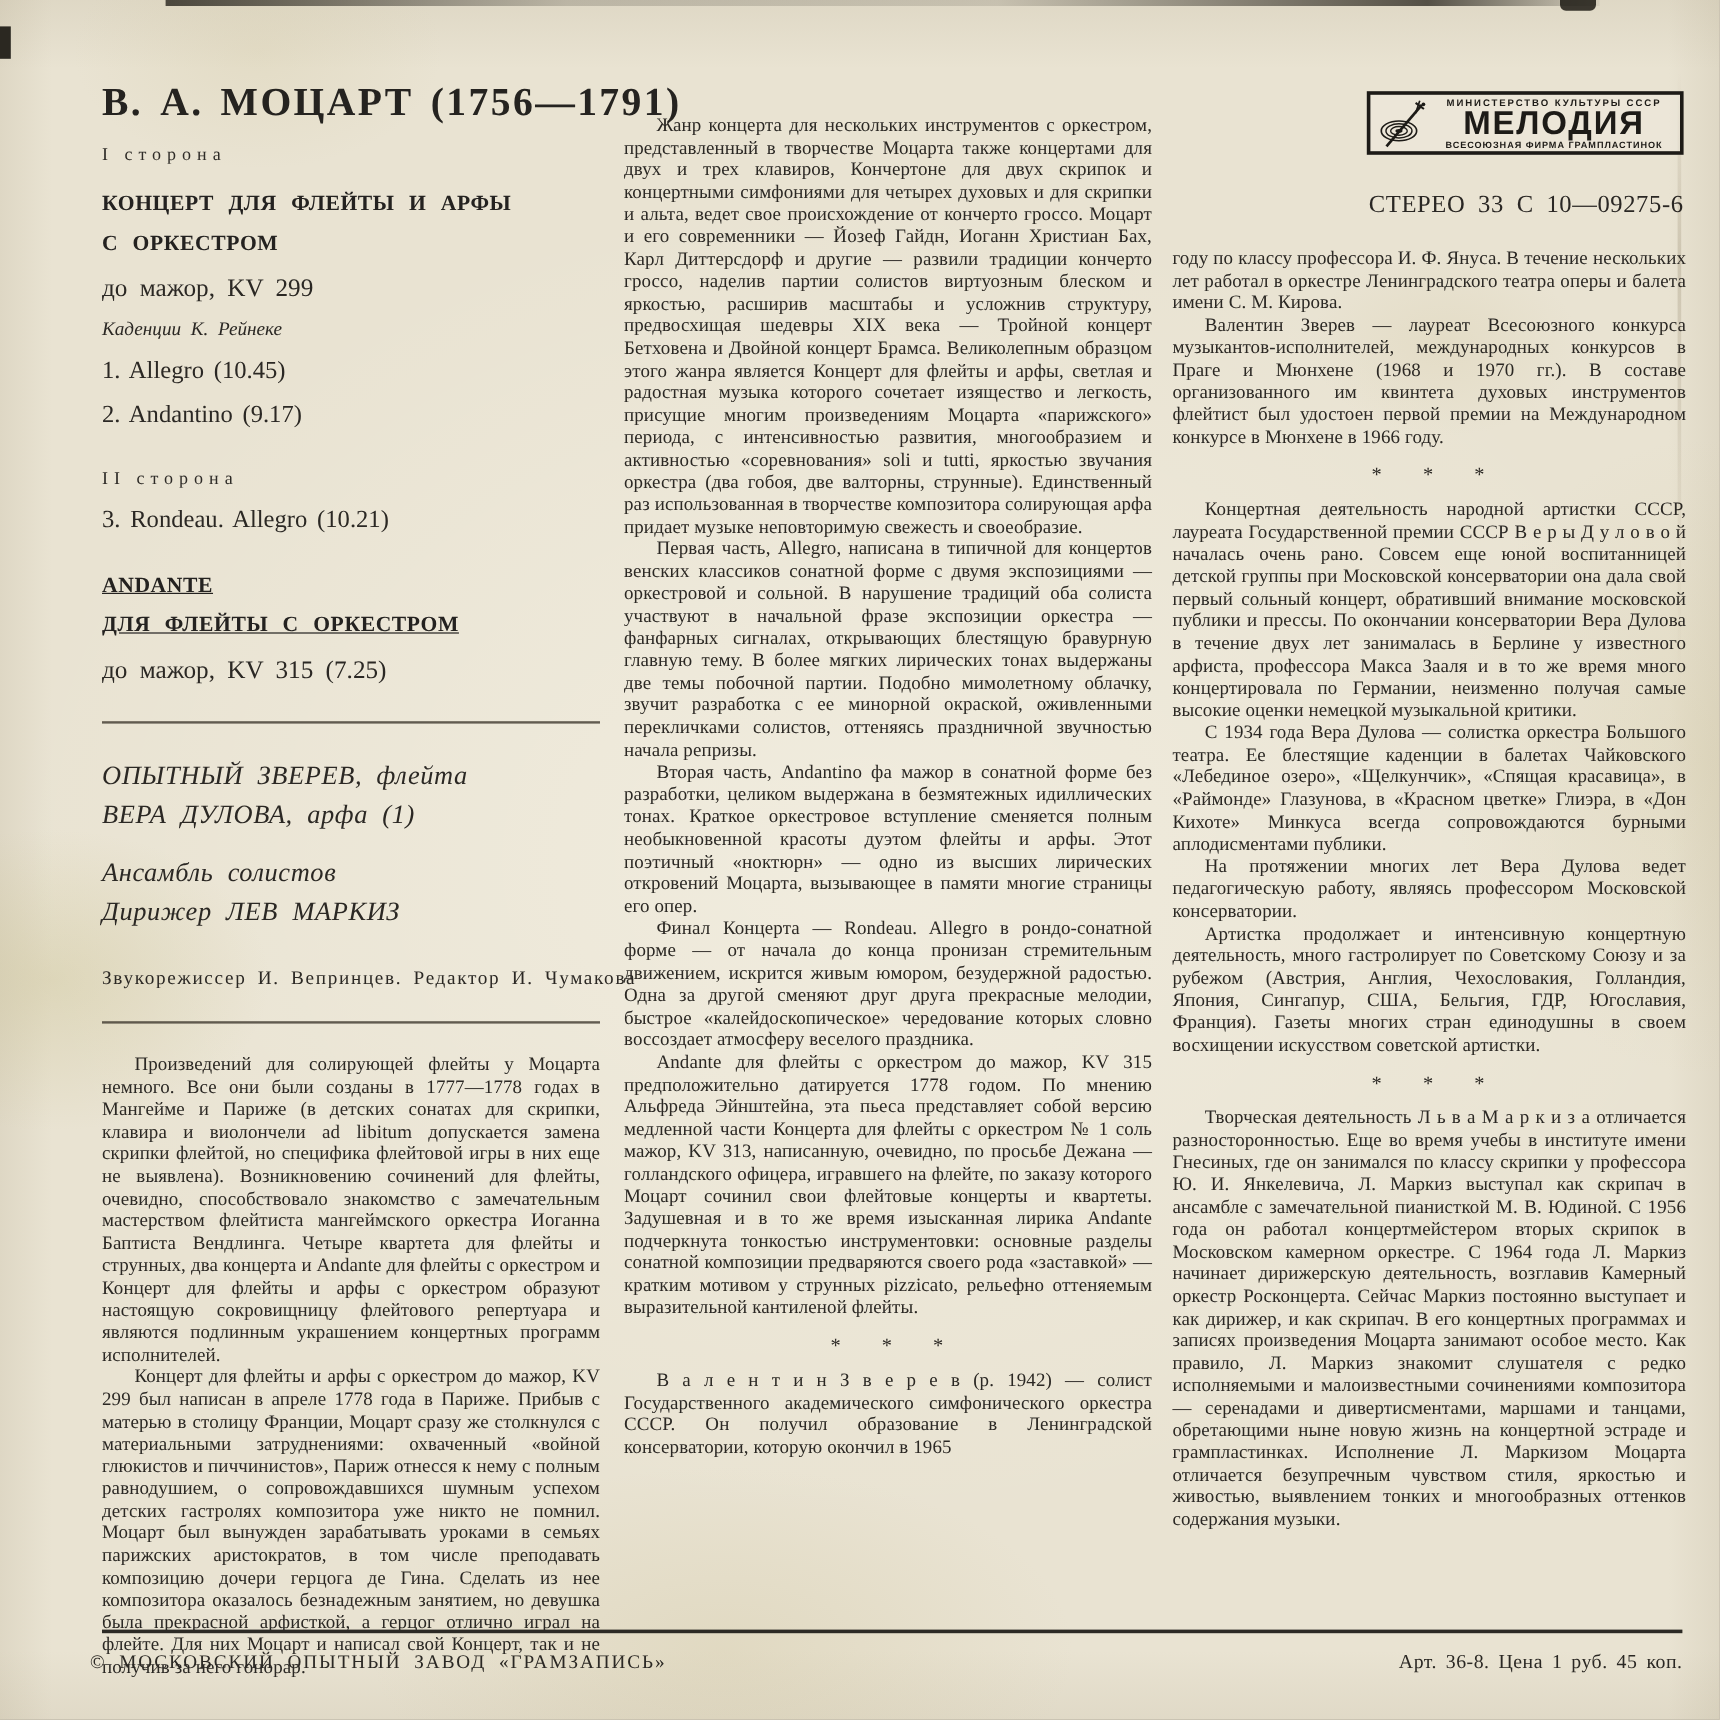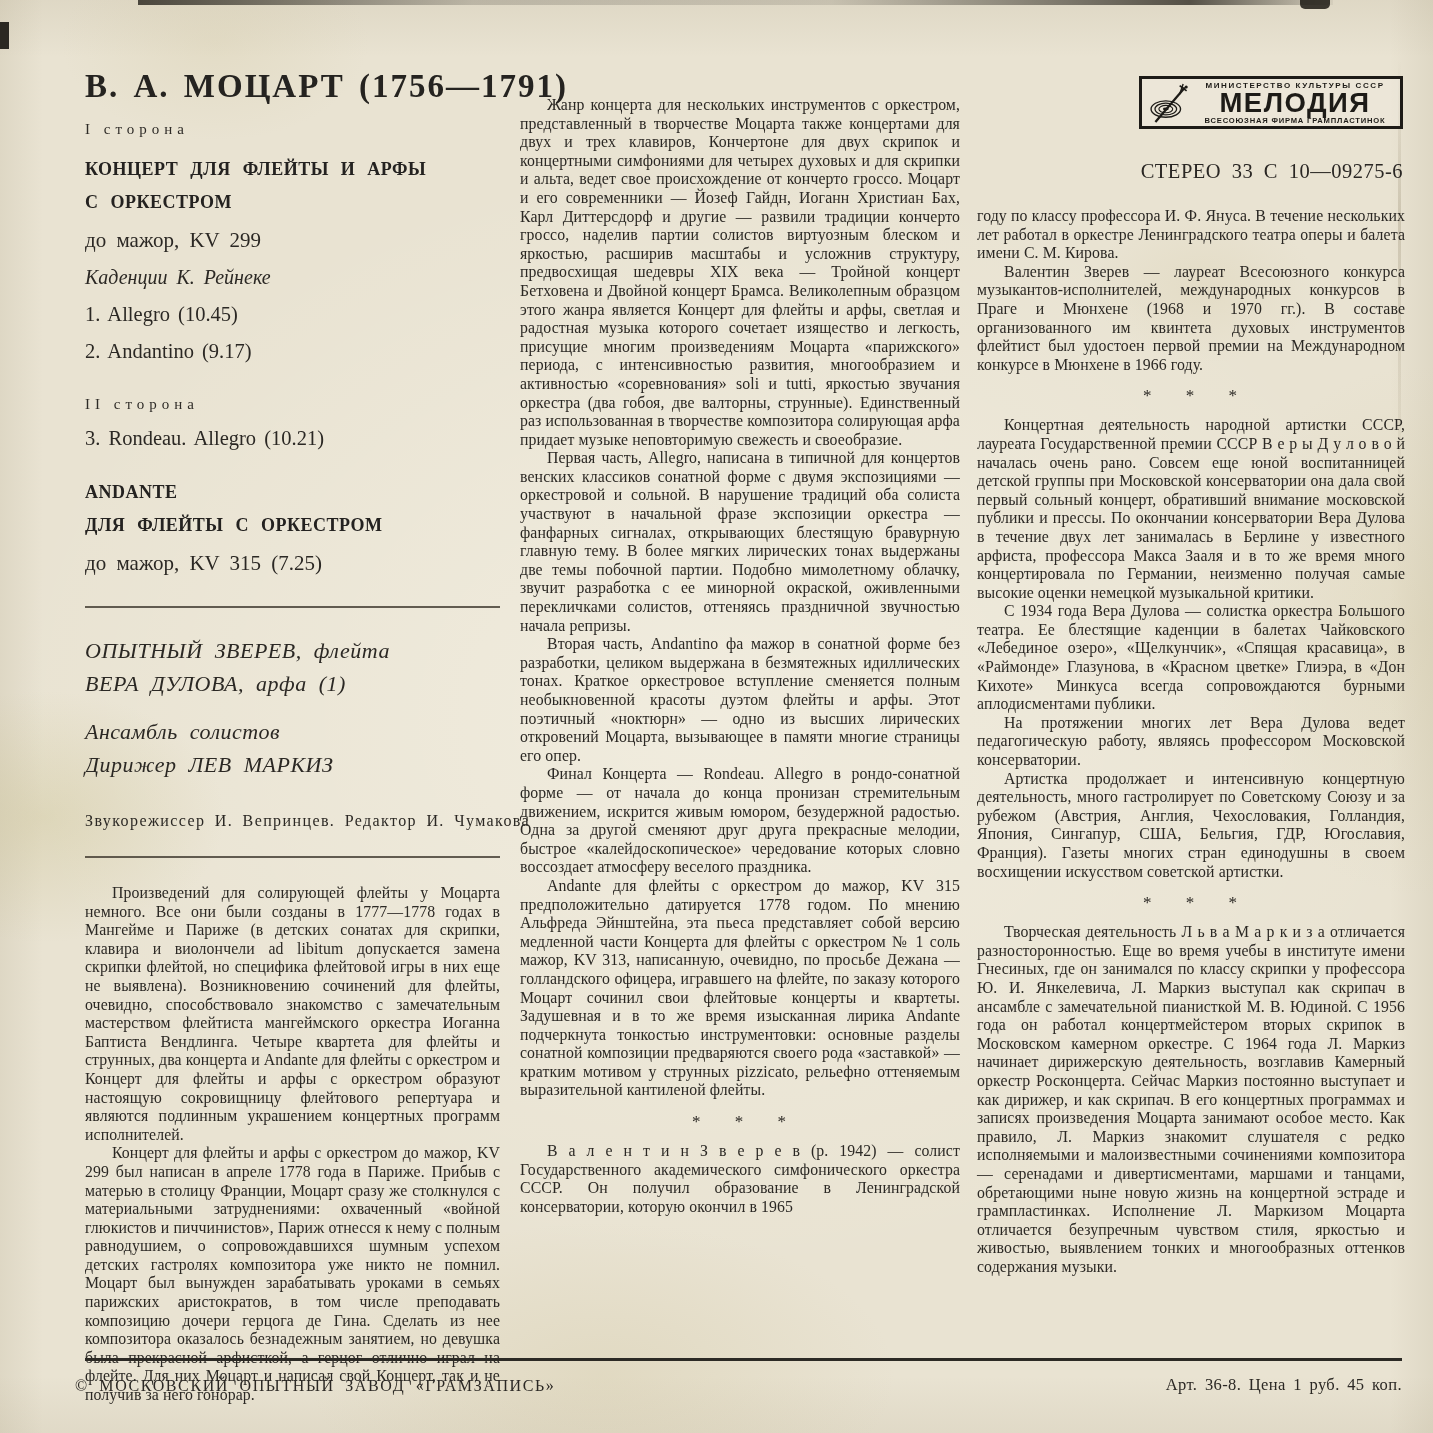--- a/index.html
+++ b/index.html
@@ -43,24 +43,24 @@
   
   .composer-title{
     margin:12px 0 0 0;
     font-size:33px;font-weight:bold;letter-spacing:2px;word-spacing:4px;
     color:#252320;white-space:nowrap;
   }
   .side-label{margin-top:16px;font-size:15px;letter-spacing:5px;color:#2e2b27;}
   .work-title{margin-top:15px;font-size:18px;line-height:33px;font-weight:bold;
     letter-spacing:.5px;word-spacing:7px;color:#242220;}
   .work-key{margin-top:9px;font-size:21px;word-spacing:5px;}
-  .cadenza{margin-top:13px;font-size:20px;font-style:italic;word-spacing:4px;}
+  .cadenza{margin-top:13px;font-size:16px;font-style:italic;word-spacing:4px;}
   .track{margin-top:14px;font-size:20.5px;word-spacing:3px;}
   .side-label.second{margin-top:33px;}
-  .work-title.second{margin-top:26px;}
+  .work-title.second{margin-top:26px;text-decoration:underline;}
   .rule{margin-top:30px;height:2px;background:rgba(62,56,46,.8);}
   .performer{margin-top:7px;font-size:22px;font-style:italic;word-spacing:6px;letter-spacing:.5px;}
   .performer.first{margin-top:30px;}
   .performer.ens{margin-top:22px;}
   .credits-line{margin-top:34px;font-size:16px;letter-spacing:1.4px;word-spacing:4px;white-space:nowrap;}
   .rule.after-credits{margin-top:26px;}
   .body-blocks{margin-top:24px;}
   .col-left .body-blocks{margin-top:26px;}
 
   

